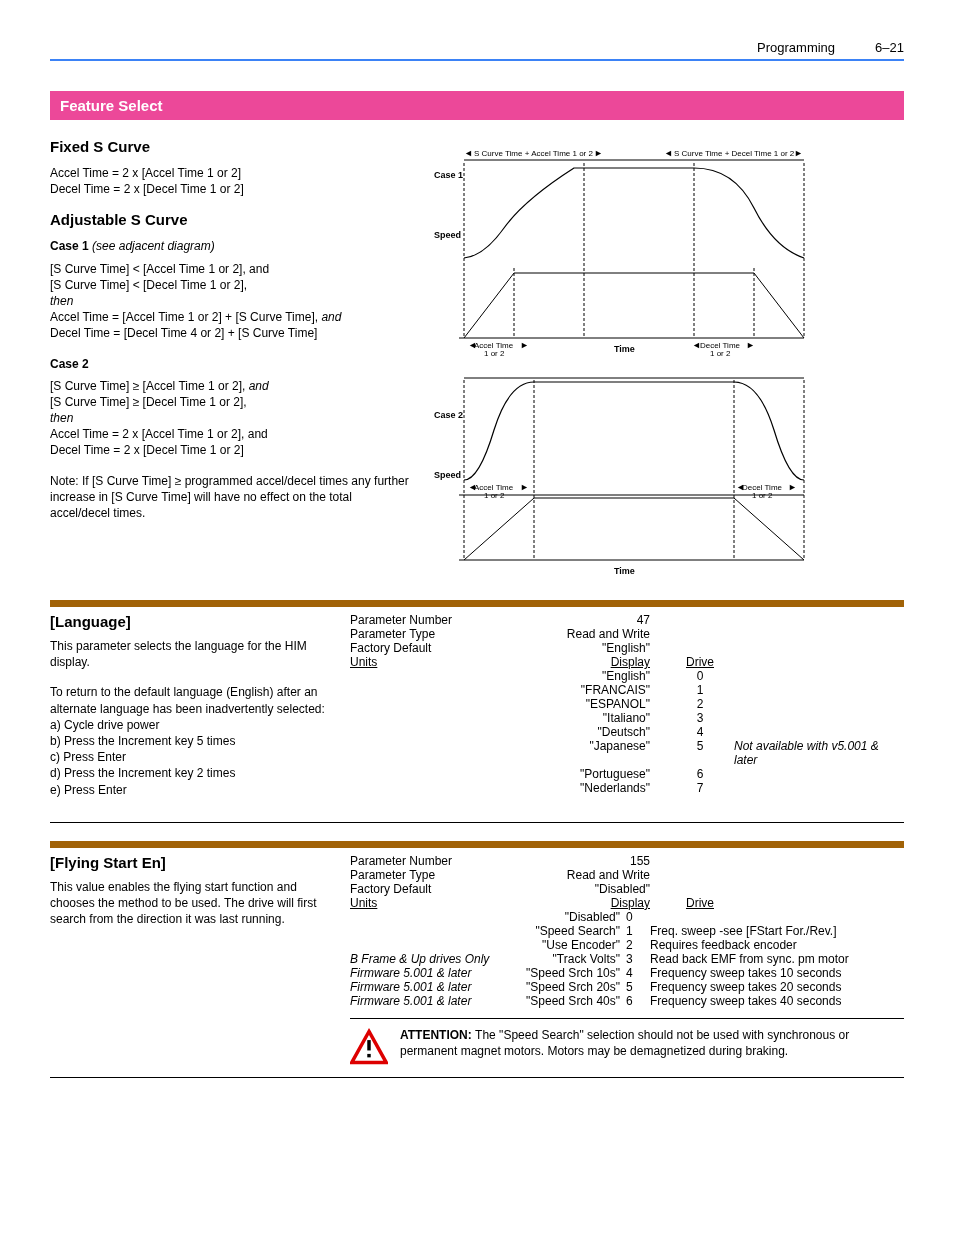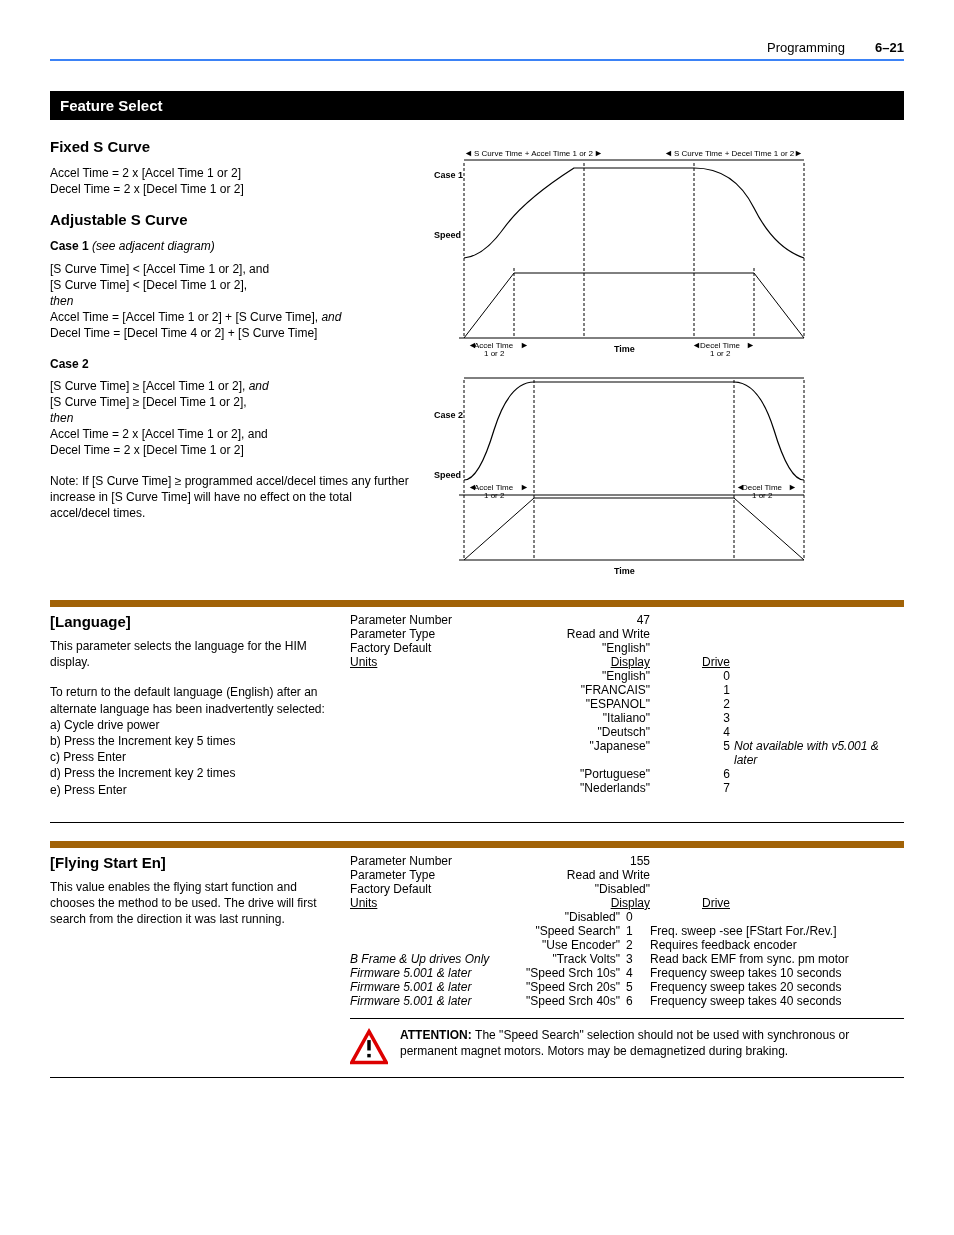--- a/index.html
+++ b/index.html
@@ -1,33 +1,33 @@
 <!DOCTYPE html>
 <html><head>
 <meta charset="utf-8">
 <style>
   body{font-family:Arial,Helvetica,sans-serif;font-size:12px;color:#000;margin:0;padding:40px 50px;width:854px}
   .page-header{display:flex;justify-content:flex-end;border-bottom:2px solid #3b82f6;padding-bottom:4px;margin-bottom:30px;font-size:13px}
-  .page-header .pn{margin-left:30px;font-weight:bold}
-  .section-bar{background:#000000;color:#fff;font-weight:bold;font-size:15px;padding:6px 10px;margin-bottom:18px}
+  .page-header .pn{margin-left:40px;font-weight:normal}
+  .section-bar{background:#ec4899;color:#fff;font-weight:bold;font-size:15px;padding:6px 10px;margin-bottom:18px}
   .two-col{display:flex;gap:24px}
   .left-col{flex:0 0 360px}
   .right-col{flex:1}
   h3{font-size:15px;font-weight:bold;margin:0 0 10px 0}
   .para{margin-bottom:14px;line-height:1.35}
   .case-label{font-weight:bold;margin-bottom:4px}
   .italic{font-style:italic}
   .param-block{border-top:7px solid #a16207;border-bottom:1px solid #000;margin-top:18px;display:flex}
   .param-block .pb-left{flex:0 0 290px;padding:6px 10px 10px 0}
   .param-block .pb-right{flex:1;padding:6px 0 10px 0}
   .ptitle{font-weight:bold;font-size:15px;margin-bottom:8px}
   .meta-row{display:flex}
   .meta-row .label{flex:0 0 130px}
   .meta-row .val{flex:1;text-align:right;padding-right:20px}
-  .meta-row .val2{flex:0 0 60px;text-align:right}
+  .meta-row .val2{flex:0 0 60px;text-align:center}
   .meta-row .note{flex:1;font-style:italic;padding-left:4px}
   .underline{text-decoration:underline}
   .opt-row{display:flex}
   .opt-row .oleft{flex:0 0 170px;font-style:italic}
   .opt-row .omid{flex:0 0 100px;text-align:right;padding-right:6px}
   .opt-row .oidx{flex:0 0 14px}
   .opt-row .oright{flex:1;padding-left:10px}
   .attn{display:flex;align-items:flex-start;gap:12px;margin-top:10px;border-top:1px solid #000;padding-top:8px}
   .attn svg{flex:0 0 38px}
   .attn .at-text{font-size:12px;line-height:1.4}

